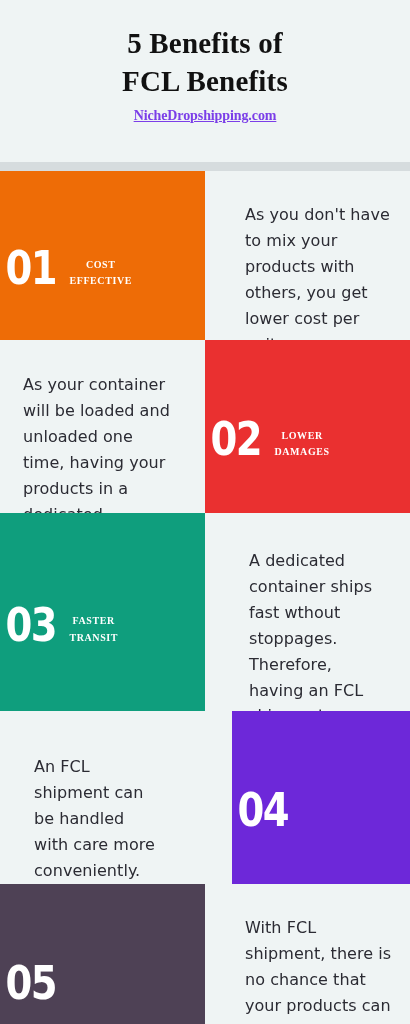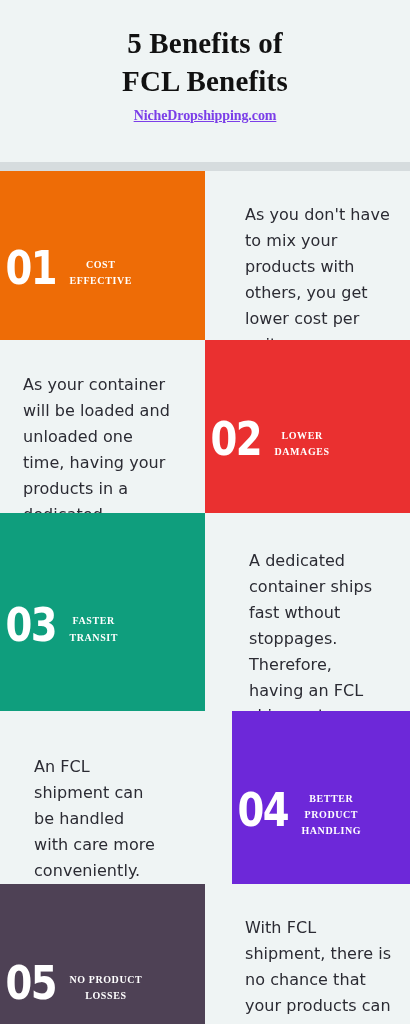--- a/index.html
+++ b/index.html
@@ -189,31 +189,29 @@
           <div class="caption">FASTER<br>TRANSIT</div>
         </div>
         <div class="body-cell">
           <p class="body-text" style="margin: 4px;">A dedicated container ships fast wthout stoppages. Therefore, having an FCL shipment saves you on time as well.</p>
         </div>
         <div class="arrow" style="border-left-color: rgb(15, 158, 125);"></div>
       </div>
       <div class="row right" style="height: 173px;">
         <div class="panel" style="background: #6d28d9; margin-left: 27px;">
           <div class="number">04</div>
-          <div class="caption">BETTER<br>PRODUCT<br>HANDLING</div>
         </div>
         <div class="body-cell">
           <p class="body-text" style="margin: 12px;">An FCL shipment can be handled with care more conveniently.</p>
         </div>
         <div class="arrow" style="border-right-color: rgb(142, 75, 133);"></div>
       </div>
       <div class="row left" style="height: 173px;">
         <div class="panel" style="background: rgb(78, 65, 85);">
           <div class="number">05</div>
-          <div class="caption">NO PRODUCT<br>LOSSES</div>
         </div>
         <div class="body-cell">
           <p class="body-text" style="margin: 0px;">With FCL shipment, there is no chance that your products can be lost or mixed with care items.</p>
         </div>
         <div class="arrow" style="border-left-color: rgb(78, 65, 85);"></div>
       </div>
     </div>
 
 </div>
 

